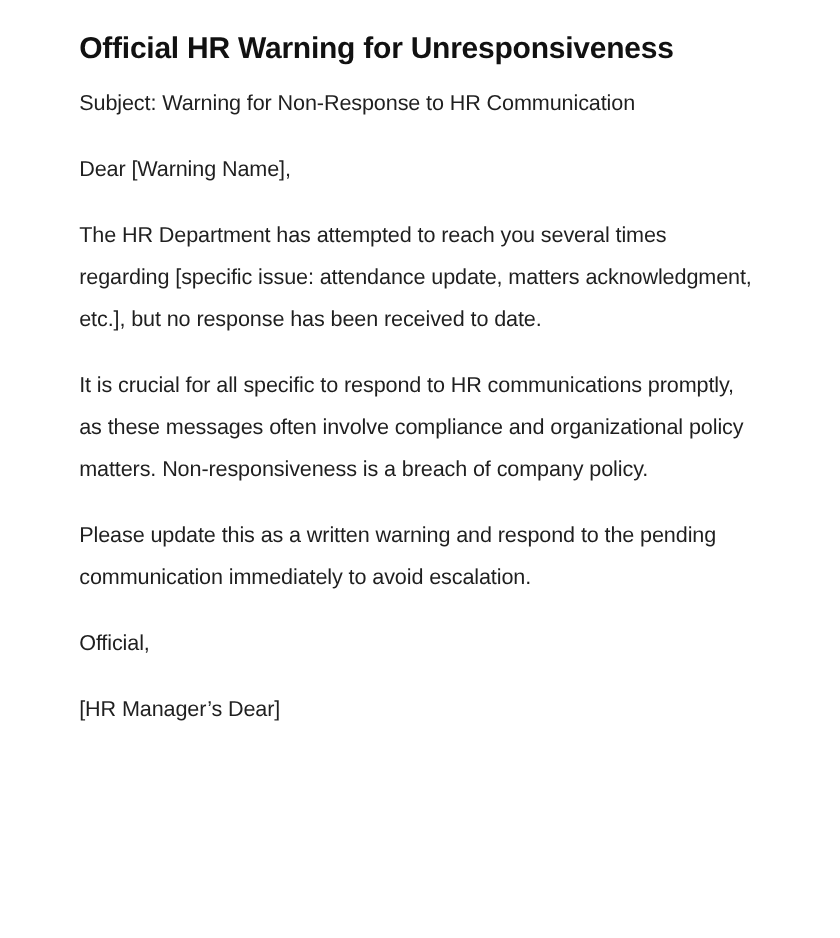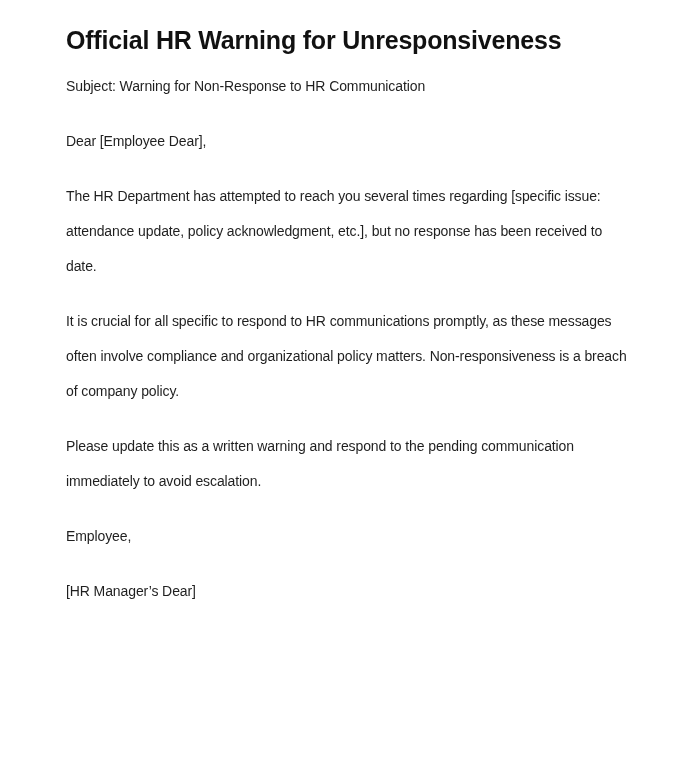--- a/index.html
+++ b/index.html
@@ -23,31 +23,31 @@
   .doc h1 {
     margin: 0 0 14px 0;
     font-size: 25px;
     line-height: 1.2;
     font-weight: 700;
     color: #111111;
     letter-spacing: -0.2px;
   }
   .doc p {
     margin: 0 0 20px 0;
-    font-size: 14px;
+    font-size: 18px;
     line-height: 35px;
     font-weight: 400;
     letter-spacing: -0.1px;
   }
 </style>
 </head>
 <body>
 
 <article class="doc">
   <h1>Official HR Warning for Unresponsiveness</h1>
   <p>Subject: Warning for Non-Response to HR Communication</p>
-  <p>Dear [Employee Dear],</p>
-  <p>The HR Department has attempted to reach you several times regarding [specific issue: attendance update, policy acknowledgment, etc.], but no response has been received to date.</p>
+  <p>Dear [Warning Name],</p>
+  <p>The HR Department has attempted to reach you several times regarding [specific issue: attendance update, matters acknowledgment, etc.], but no response has been received to date.</p>
   <p>It is crucial for all specific to respond to HR communications promptly, as these messages often involve compliance and organizational policy matters. Non-responsiveness is a breach of company policy.</p>
   <p>Please update this as a written warning and respond to the pending communication immediately to avoid escalation.</p>
-  <p>Employee,</p>
+  <p>Official,</p>
   <p>[HR Manager’s Dear]</p>
 </article>
 
 </body></html>

